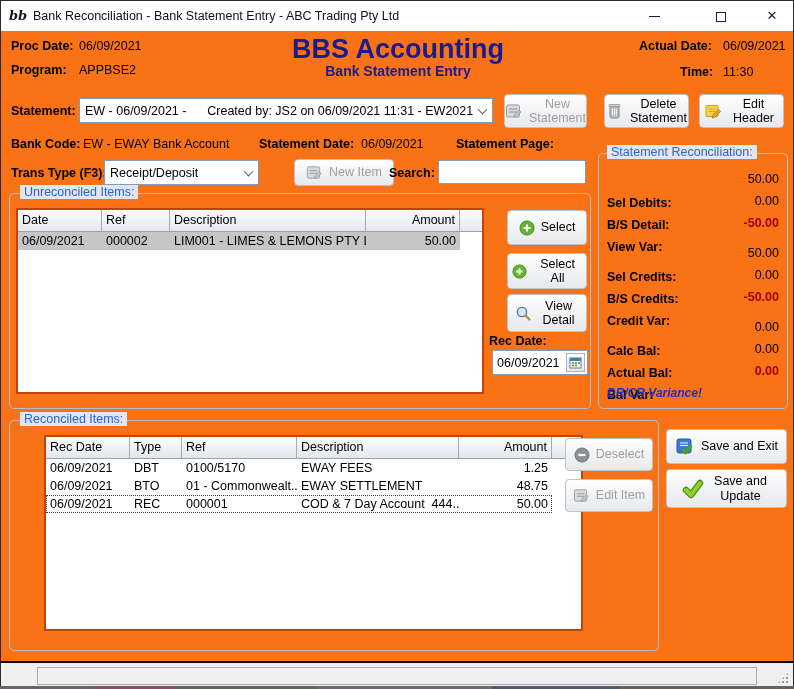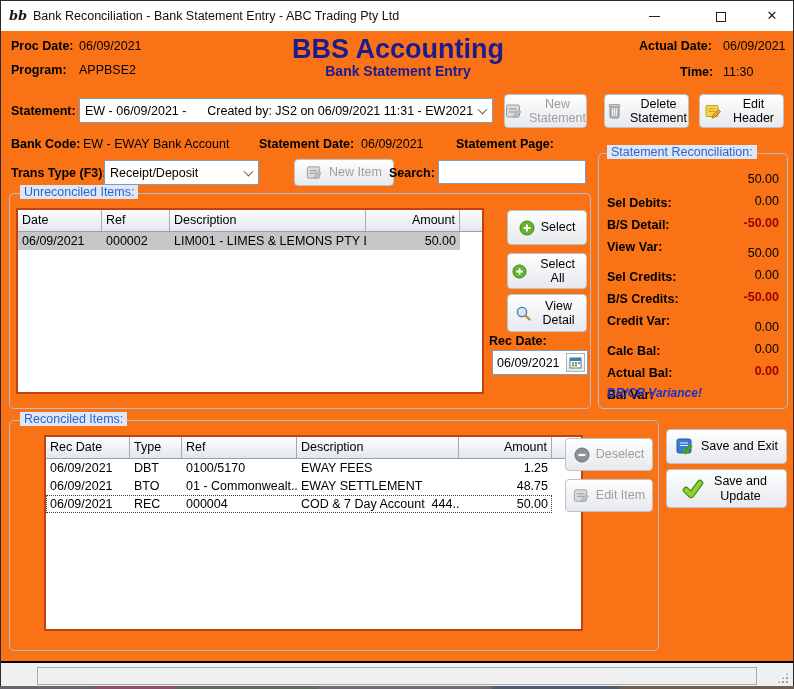--- a/index.html
+++ b/index.html
@@ -284,21 +284,21 @@
         <div class="lrow" style="width:506px;">
           <div class="lcell" style="width:84px;">06/09/2021</div>
           <div class="lcell" style="width:52px;">BTO</div>
           <div class="lcell" style="width:115px;">01 - Commonwealt...</div>
           <div class="lcell" style="width:162px;">EWAY SETTLEMENT</div>
           <div class="lcell right" style="width:93px;text-align:right;">48.75</div>
         </div>
         <div class="lrow row-focus" style="width:506px;">
           <div class="lcell" style="width:84px;">06/09/2021</div>
           <div class="lcell" style="width:52px;">REC</div>
-          <div class="lcell" style="width:115px;">000004</div>
+          <div class="lcell" style="width:115px;">000001</div>
           <div class="lcell" style="width:162px;">COD &amp; 7 Day Account  444...</div>
           <div class="lcell right" style="width:93px;">50.00</div>
         </div>
       </div>
 
       <div class="btn disabled" style="left:555px; top:17px; width:88px; height:33px;">
         <span class="icon">
           <svg width="16" height="16" viewBox="0 0 16 16">
               <circle cx="8" cy="8" r="7" fill="#8f9295" stroke="#6e7174"></circle>
               <path d="M4.5 8h7" stroke="#fff" stroke-width="2.2"></path>

